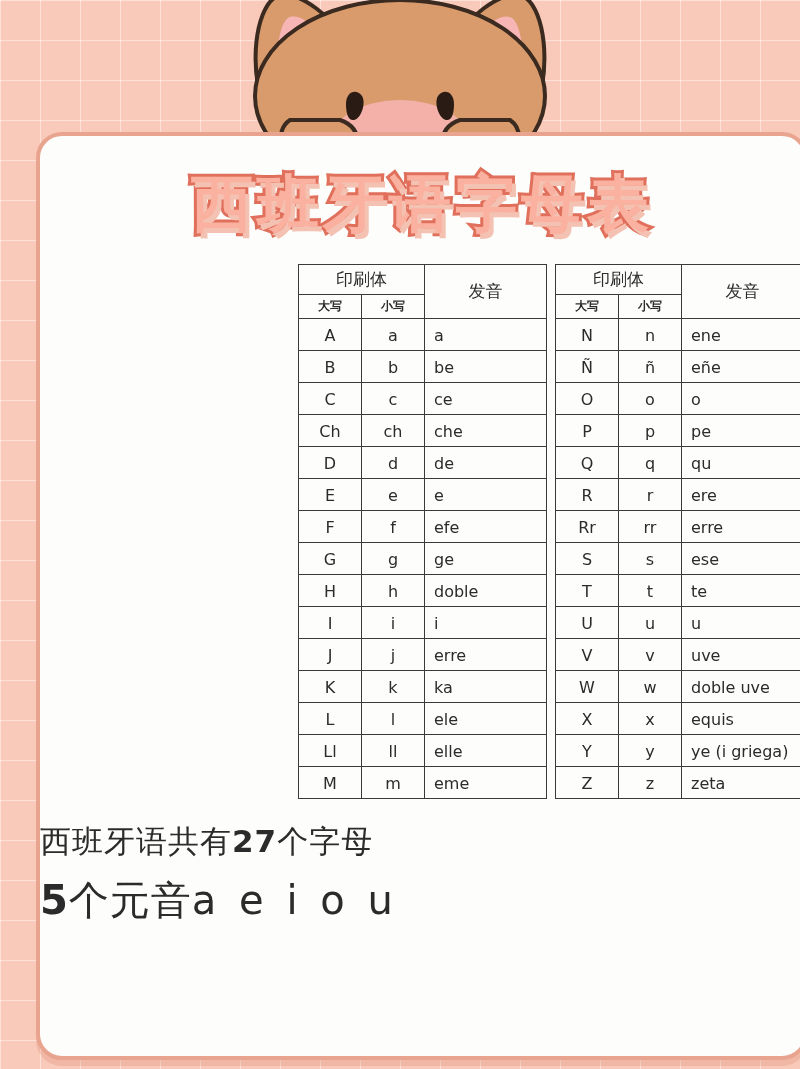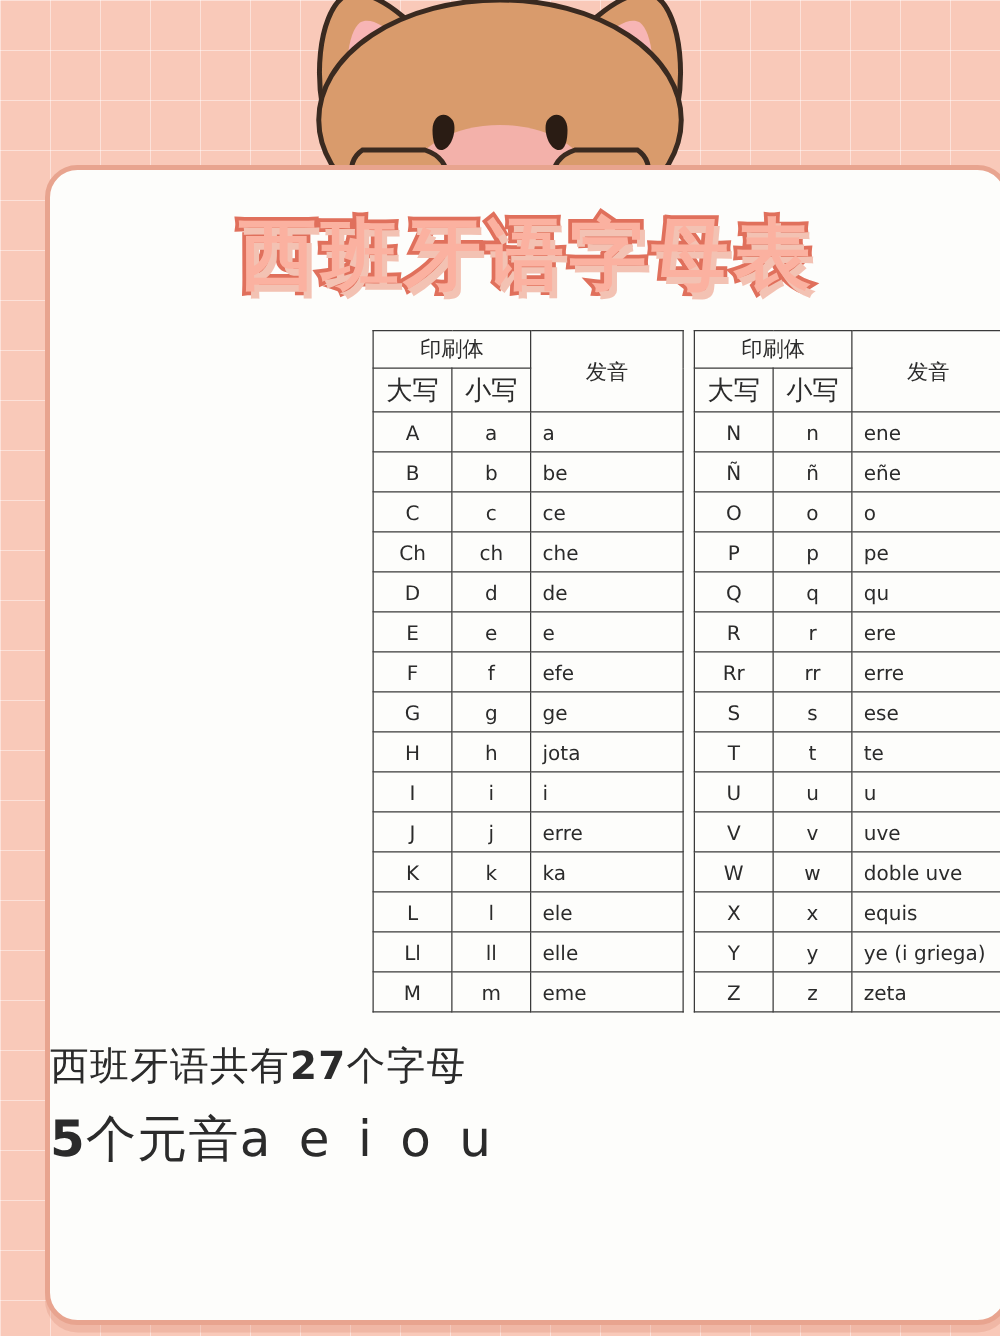--- a/index.html
+++ b/index.html
@@ -77,22 +77,23 @@
     border: 1px solid #3a3a3a;
     text-align: center;
     font-weight: normal;
     color: #2b2b2b;
   }
   table.alpha th.grp {
     font-size: 17px;
     padding: 3px 0;
   }
   table.alpha th.sub {
-    font-size: 21px;
+    font-size: 12px;
     padding: 3px 0;
+    font-weight: bold;
   }
   table.alpha th.pron {
     font-size: 17px;
     padding: 3px 6px;
   }
   table.alpha td {
     font-size: 16px;
     padding: 5px 0 4px;
     height: 22px;
   }
@@ -200,21 +201,21 @@
             <td class="pron">efe</td>
           </tr>
         <tr>
             <td class="upper">G</td>
             <td class="lower">g</td>
             <td class="pron">ge</td>
           </tr>
         <tr>
             <td class="upper">H</td>
             <td class="lower">h</td>
-            <td class="pron">jota</td>
+            <td class="pron">doble</td>
           </tr>
         <tr>
             <td class="upper">I</td>
             <td class="lower">i</td>
             <td class="pron">i</td>
           </tr>
         <tr>
             <td class="upper">J</td>
             <td class="lower">j</td>
             <td class="pron">erre</td>

